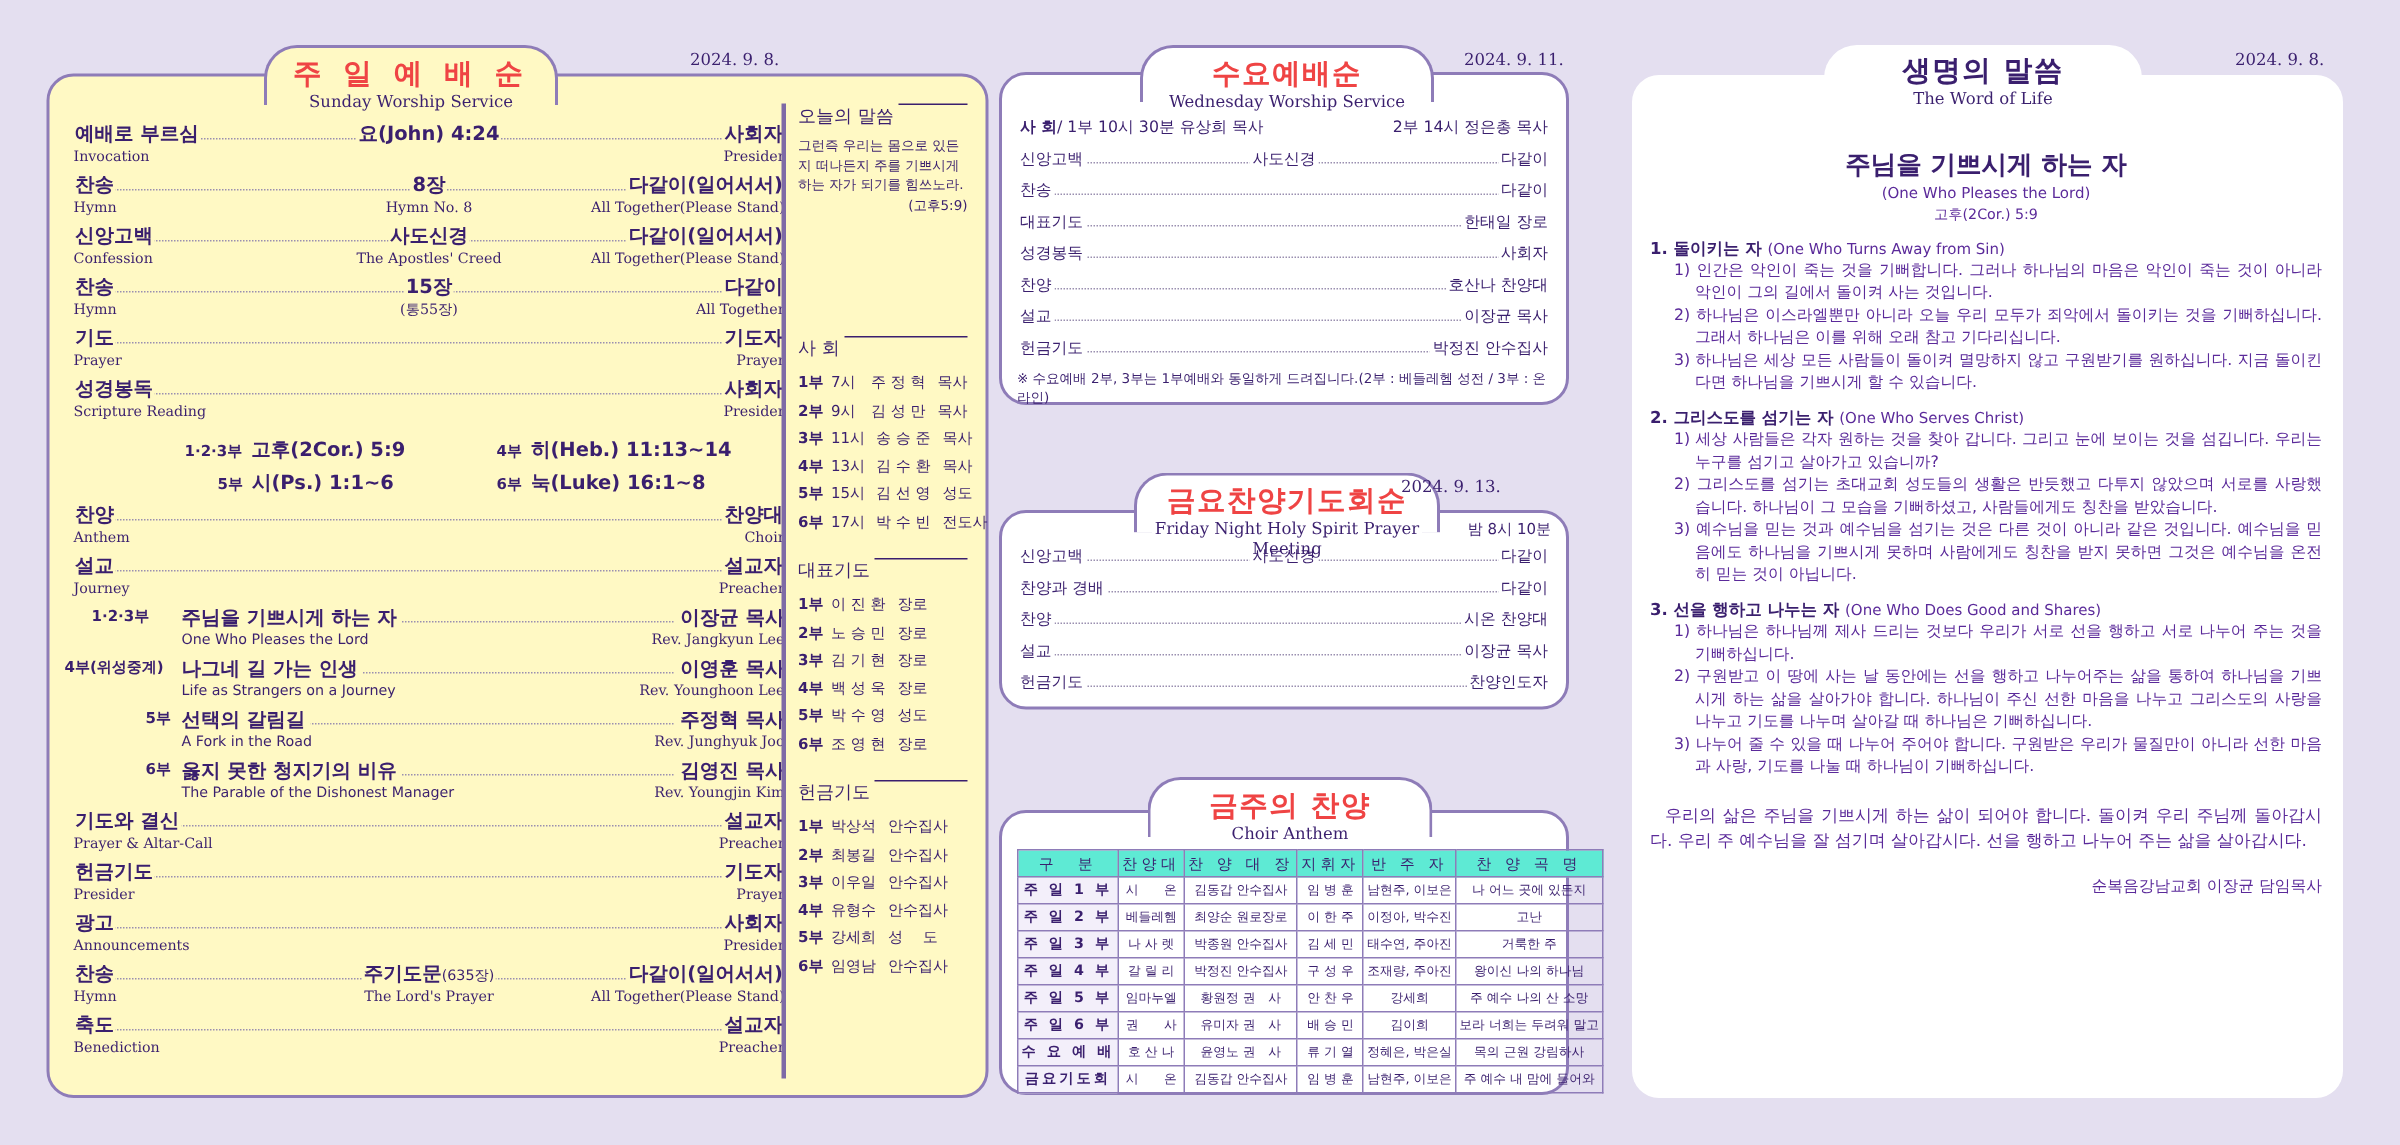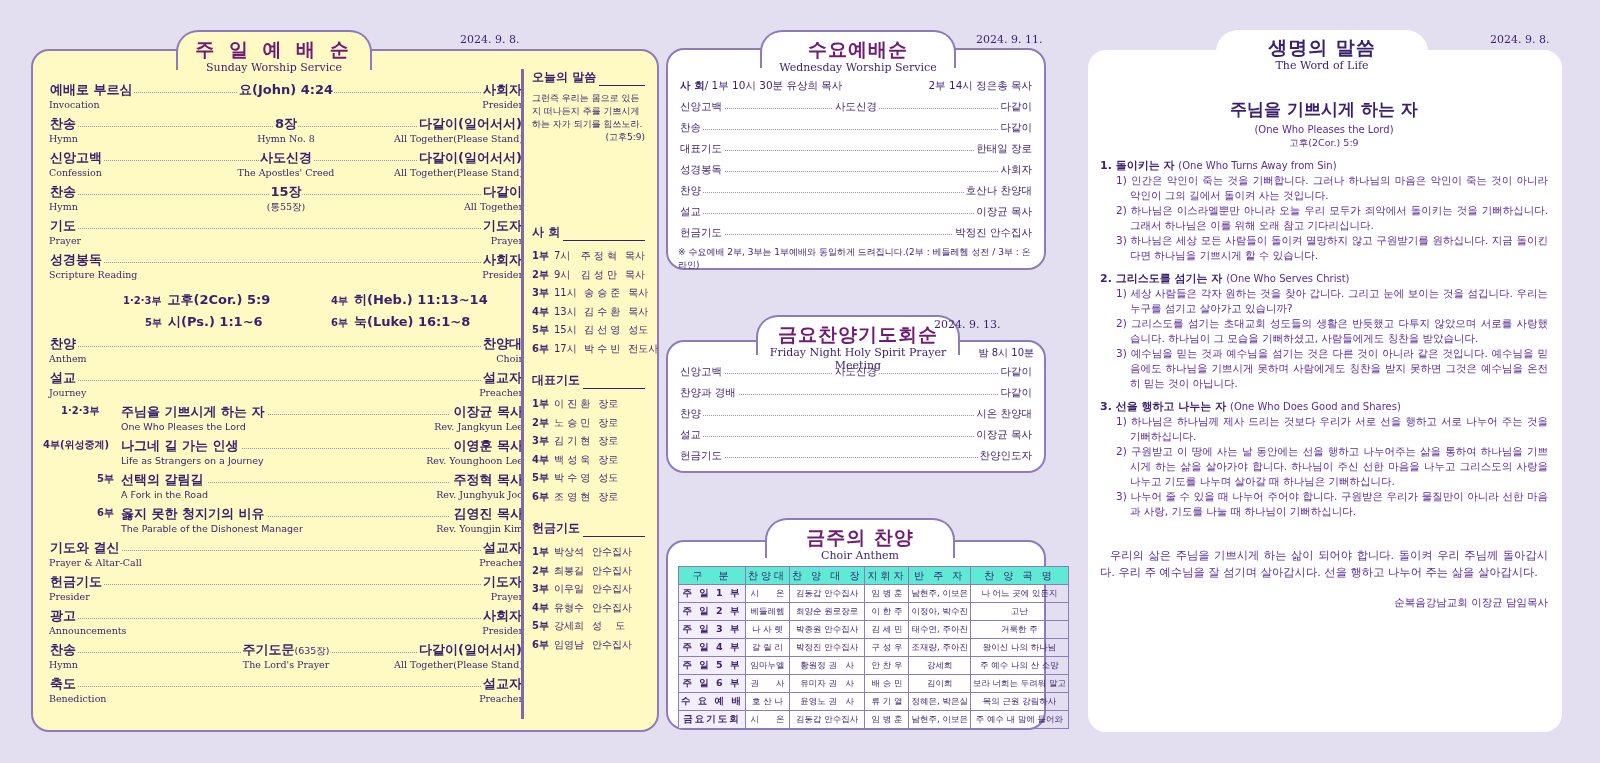--- a/index.html
+++ b/index.html
@@ -18,21 +18,21 @@
     border: 2px solid #8e7cb8;
     border-radius: 18px;
   }
   .tab {
     position: absolute;
     border: 2px solid #8e7cb8;
     border-bottom: none;
     border-radius: 22px 22px 0 0;
     text-align: center;
   }
-  .tab-title { font-weight: bold; font-size: 19px; letter-spacing: 4px; color: #701a75; line-height: 24px; margin-top: 5px; }
+  .tab-title { font-weight: bold; font-size: 19px; letter-spacing: 4px; color: #ef4444; line-height: 24px; margin-top: 5px; }
   .tab-sub { font-size: 11px; color: #3a1f6e; line-height: 13px; }
   .date { position: absolute; font-size: 11px; color: #3a1f6e; }
 
   
   #sunday { left: 31px; top: 49px; width: 628px; height: 683px; background: #fff9c4; }
   #sunday-tab { left: 176px; top: 30px; width: 196px; height: 40px; background: #fff9c4; border-color: #8e7cb8; }
   #sunday-date { left: 460px; top: 33px; }
   .sun-items { position: absolute; left: 16px; top: 30px; width: 474px; }
   .row { position: relative; height: 34px; }
   .row .ko-l, .row .ko-c, .row .ko-r { position: absolute; top: 0; font-size: 13px; line-height: 17px; font-weight: bold; background: #fff9c4; padding: 0 1px; }
@@ -52,21 +52,21 @@
 
   .sermon { position: relative; height: 34px; }
   .sermon .part { position: absolute; right: 406px; top: 1px; font-size: 10px; font-weight: bold; white-space: nowrap; }
   .sermon .title { position: absolute; left: 72px; top: 0; font-size: 13px; font-weight: bold; background: #fff9c4; padding-right: 3px; }
   .sermon .eng { position: absolute; left: 72px; top: 18px; font-size: 9.5px; }
   .sermon .rev { position: absolute; right: 0; top: 0; font-size: 13px; font-weight: bold; background: #fff9c4; padding-left: 3px; }
   .sermon .rev-en { position: absolute; right: 0; top: 18px; font-size: 9.5px; }
   .sermon .dots { left: 72px; }
 
   .side { position: absolute; left: 488px; top: 18px; width: 124px; height: 650px; border-left: 3px solid #7e6aa6; padding-left: 8px; }
-  .side-h { font-size: 12px; font-weight: bold; display: flex; align-items: flex-end; gap: 3px; margin-bottom: 6px; }
+  .side-h { font-size: 12px; font-weight: normal; display: flex; align-items: flex-start; gap: 3px; margin-bottom: 6px; }
   .side-h .line { flex: 1; border-top: 1px solid #3a1f6e; }
   .verse { font-size: 9px; line-height: 13px; }
   .verse-ref { font-size: 9px; text-align: right; }
   .side-list .li { font-size: 10px; line-height: 18.5px; display: flex; gap: 8px; white-space: nowrap; }
   .side-list .li b { width: 14px; }
 
   
   #wed { left: 666px; top: 48px; width: 380px; height: 222px; background: #fff; }
   #wed-tab { left: 760px; top: 30px; width: 196px; height: 38px; background: #fff; }
   #wed-date { left: 976px; top: 33px; }
@@ -621,21 +621,21 @@
         <div class="w-li">3) 하나님은 세상 모든 사람들이 돌이켜 멸망하지 않고 구원받기를 원하십니다. 지금 돌이킨다면 하나님을 기쁘시게 할 수 있습니다.</div>
         <div class="w-h"><span>2. 그리스도를 섬기는 자</span> <span class="e">(One Who Serves Christ)</span></div>
         <div class="w-li">1) 세상 사람들은 각자 원하는 것을 찾아 갑니다. 그리고 눈에 보이는 것을 섬깁니다. 우리는 누구를 섬기고 살아가고 있습니까?</div>
         <div class="w-li">2) 그리스도를 섬기는 초대교회 성도들의 생활은 반듯했고 다투지 않았으며 서로를 사랑했습니다. 하나님이 그 모습을 기뻐하셨고, 사람들에게도 칭찬을 받았습니다.</div>
         <div class="w-li">3) 예수님을 믿는 것과 예수님을 섬기는 것은 다른 것이 아니라 같은 것입니다. 예수님을 믿음에도 하나님을 기쁘시게 못하며 사람에게도 칭찬을 받지 못하면 그것은 예수님을 온전히 믿는 것이 아닙니다.</div>
         <div class="w-h"><span>3. 선을 행하고 나누는 자</span> <span class="e">(One Who Does Good and Shares)</span></div>
         <div class="w-li">1) 하나님은 하나님께 제사 드리는 것보다 우리가 서로 선을 행하고 서로 나누어 주는 것을 기뻐하십니다.</div>
         <div class="w-li">2) 구원받고 이 땅에 사는 날 동안에는 선을 행하고 나누어주는 삶을 통하여 하나님을 기쁘시게 하는 삶을 살아가야 합니다. 하나님이 주신 선한 마음을 나누고 그리스도의 사랑을 나누고 기도를 나누며 살아갈 때 하나님은 기뻐하십니다.</div>
         <div class="w-li">3) 나누어 줄 수 있을 때 나누어 주어야 합니다. 구원받은 우리가 물질만이 아니라 선한 마음과 사랑, 기도를 나눌 때 하나님이 기뻐하십니다.</div>
       </div>
-    <div class="w-p" style="margin-top:28px">우리의 삶은 주님을 기쁘시게 하는 삶이 되어야 합니다. 돌이켜 우리 주님께 돌아갑시다. 우리 주 예수님을 잘 섬기며 살아갑시다. 선을 행하고 나누어 주는 삶을 살아갑시다.</div>
+    <div class="w-p" style="margin-top:16px">우리의 삶은 주님을 기쁘시게 하는 삶이 되어야 합니다. 돌이켜 우리 주님께 돌아갑시다. 우리 주 예수님을 잘 섬기며 살아갑시다. 선을 행하고 나누어 주는 삶을 살아갑시다.</div>
     <div class="w-sign">순복음강남교회 이장균 담임목사</div>
   </div>
 </div>
 <div class="tab" id="word-tab">
   <div class="tab-title" style="letter-spacing:1px;color:#3a1f6e">생명의 말씀</div>
   <div class="tab-sub serif">The Word of Life</div>
 </div>
 <div class="date serif" id="word-date">2024. 9. 8.</div>
 
 </body></html>

